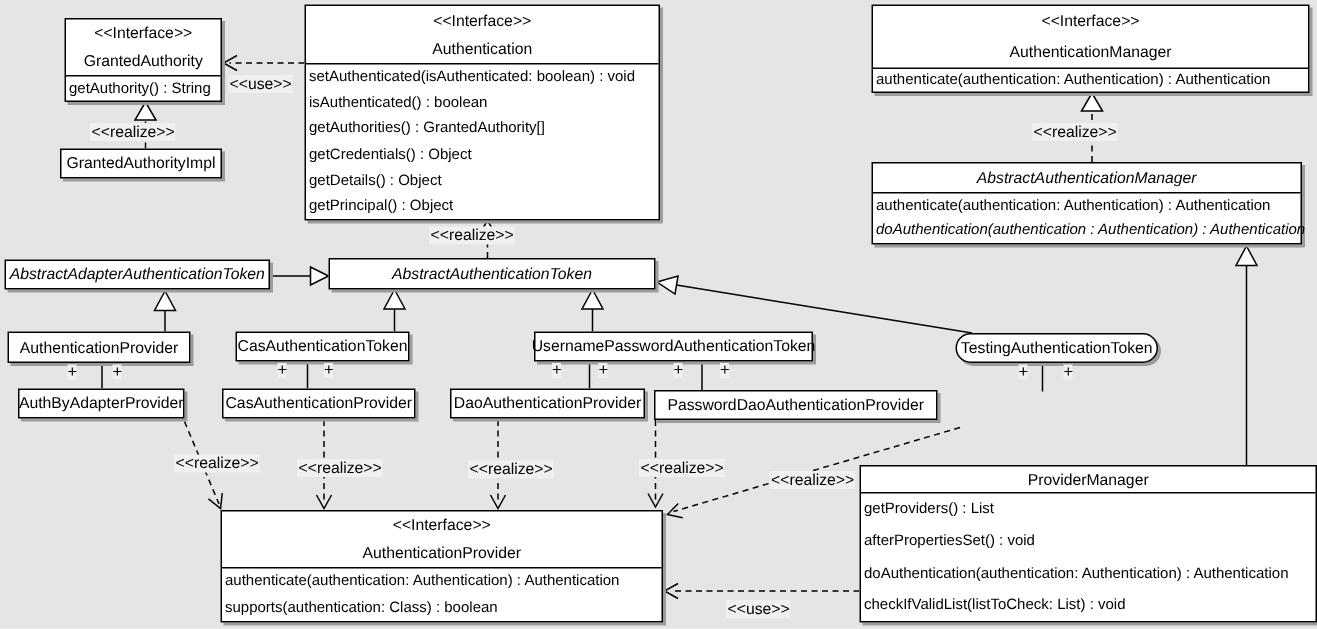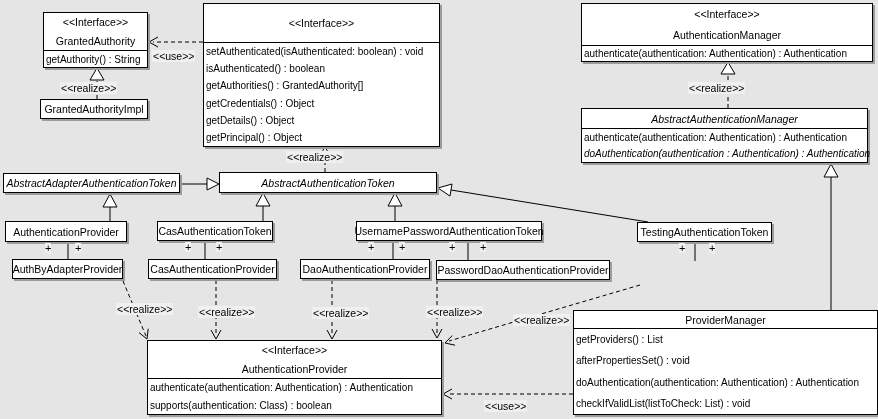--- a/index.html
+++ b/index.html
@@ -146,20 +146,21 @@
     </div>
   </div>
 
   <div class="box single" style="left:40px;top:99px;width:108px;height:20px;">
     <div>GrantedAuthorityImpl</div>
   </div>
 
   <div class="box" style="left:203px;top:3px;width:237px;height:144px;">
     <div class="hdr" style="height:39px;">
       <div>&lt;&lt;Interface&gt;&gt;</div>
+      <div>Authentication</div>
     </div>
     <div class="methods" style="height:103px;">
       <div class="m">setAuthenticated(isAuthenticated: boolean) : void</div>
       <div class="m">isAuthenticated() : boolean</div>
       <div class="m">getAuthorities() : GrantedAuthority[]</div>
       <div class="m">getCredentials() : Object</div>
       <div class="m">getDetails() : Object</div>
       <div class="m">getPrincipal() : Object</div>
     </div>
   </div>
@@ -194,34 +195,34 @@
 
   <div class="box single" style="left:5px;top:221px;width:122px;height:21px;">
     <div>AuthenticationProvider</div>
   </div>
   <div class="box single" style="left:157px;top:221px;width:116px;height:20px;">
     <div>CasAuthenticationToken</div>
   </div>
   <div class="box single" style="left:356px;top:221px;width:186px;height:20px;">
     <div>UsernamePasswordAuthenticationToken</div>
   </div>
-  <div class="box single" style="left:637px;top:222px;width:135px;height:20px;">
+  <div class="box single" style="left:637px;top:222px;width:135px;height:20px;border-radius:10px;">
     <div>TestingAuthenticationToken</div>
   </div>
 
   <div class="box single" style="left:12px;top:259px;width:111px;height:20px;">
     <div>AuthByAdapterProvider</div>
   </div>
   <div class="box single" style="left:148px;top:259px;width:129px;height:20px;">
     <div>CasAuthenticationProvider</div>
   </div>
   <div class="box single" style="left:300px;top:259px;width:130px;height:20px;">
     <div>DaoAuthenticationProvider</div>
   </div>
-  <div class="box single" style="left:436px;top:260px;width:174px;height:20px;">
+  <div class="box single" style="left:436px;top:260px;width:189px;height:20px;">
     <div>PasswordDaoAuthenticationProvider</div>
   </div>
 
   <div class="box" style="left:147px;top:340px;width:295px;height:75px;">
     <div class="hdr" style="height:38px;">
       <div>&lt;&lt;Interface&gt;&gt;</div>
       <div>AuthenticationProvider</div>
     </div>
     <div class="methods" style="height:35px;">
       <div class="m">authenticate(authentication: Authentication) : Authentication</div>

